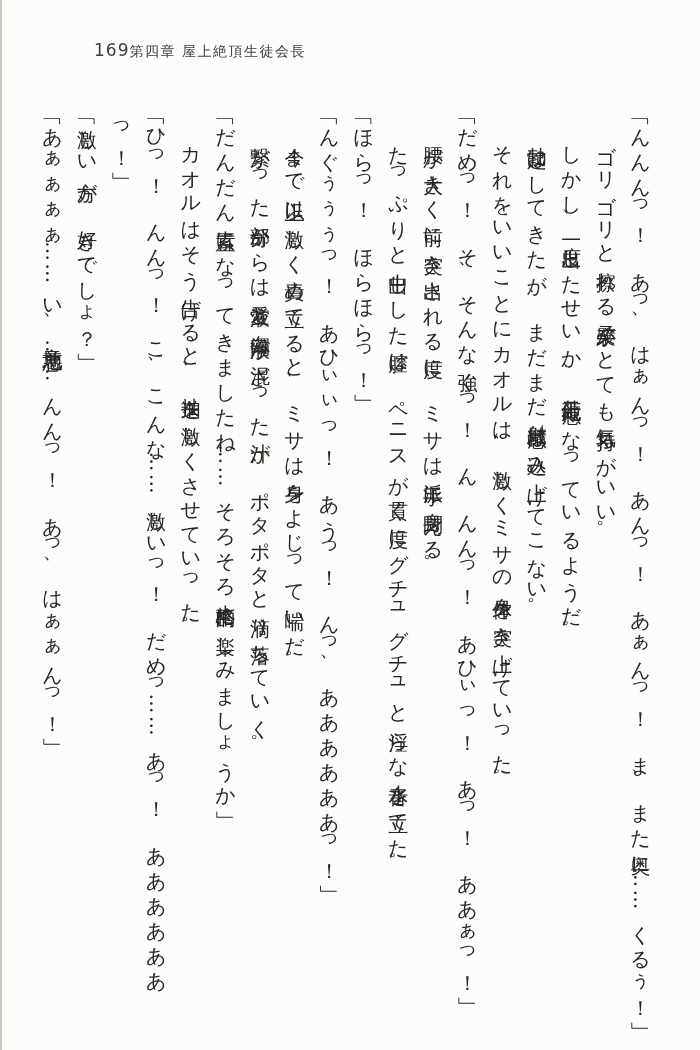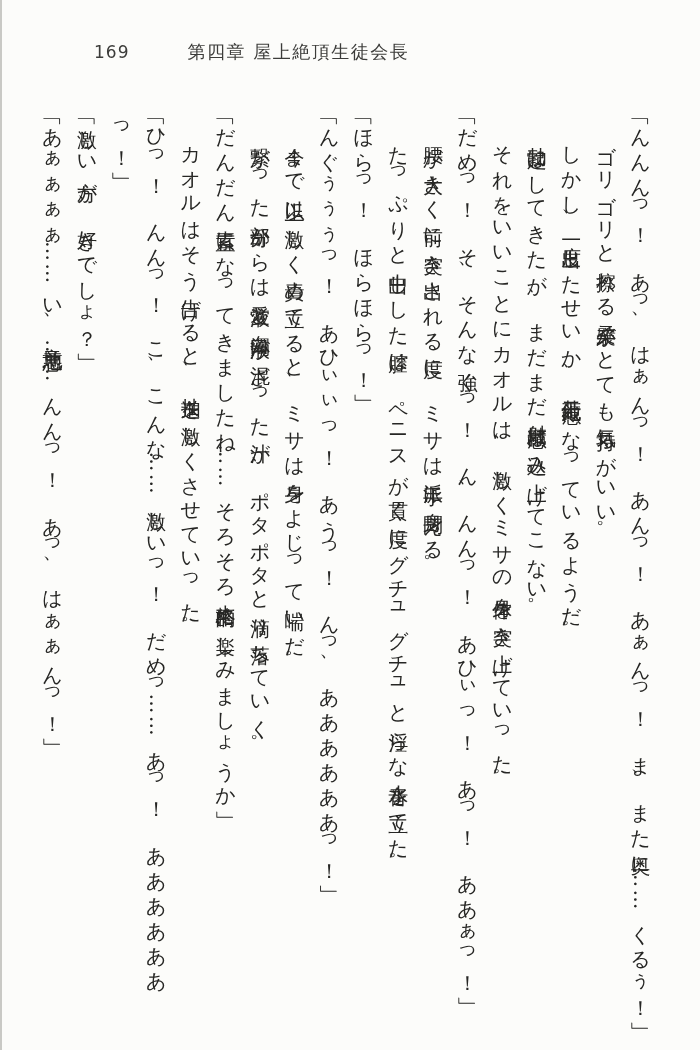--- a/index.html
+++ b/index.html
@@ -22,33 +22,31 @@
     width: 2px;
     height: 100%;
     background: #c9c9c5;
   }
   .page-header {
     position: absolute;
     top: 40px;
     left: 94px;
     display: flex;
     align-items: baseline;
-    gap: 22px;
     font-family: "DejaVu Sans", sans-serif;
     color: #3c3c3a;
     white-space: nowrap;
   }
   .page-number {
     font-size: 17px;
     letter-spacing: 1px;
   }
   .chapter-title {
-    font-size: 18px;
+    font-size: 14px;
     letter-spacing: 1.5px;
-    margin-left: 36px;
   }
   .text-body {
     position: absolute;
     top: 112px;
     right: 42px;
     height: 920px;
     width: 620px;
     writing-mode: vertical-rl;
     text-orientation: mixed;
     font-size: 20px;

